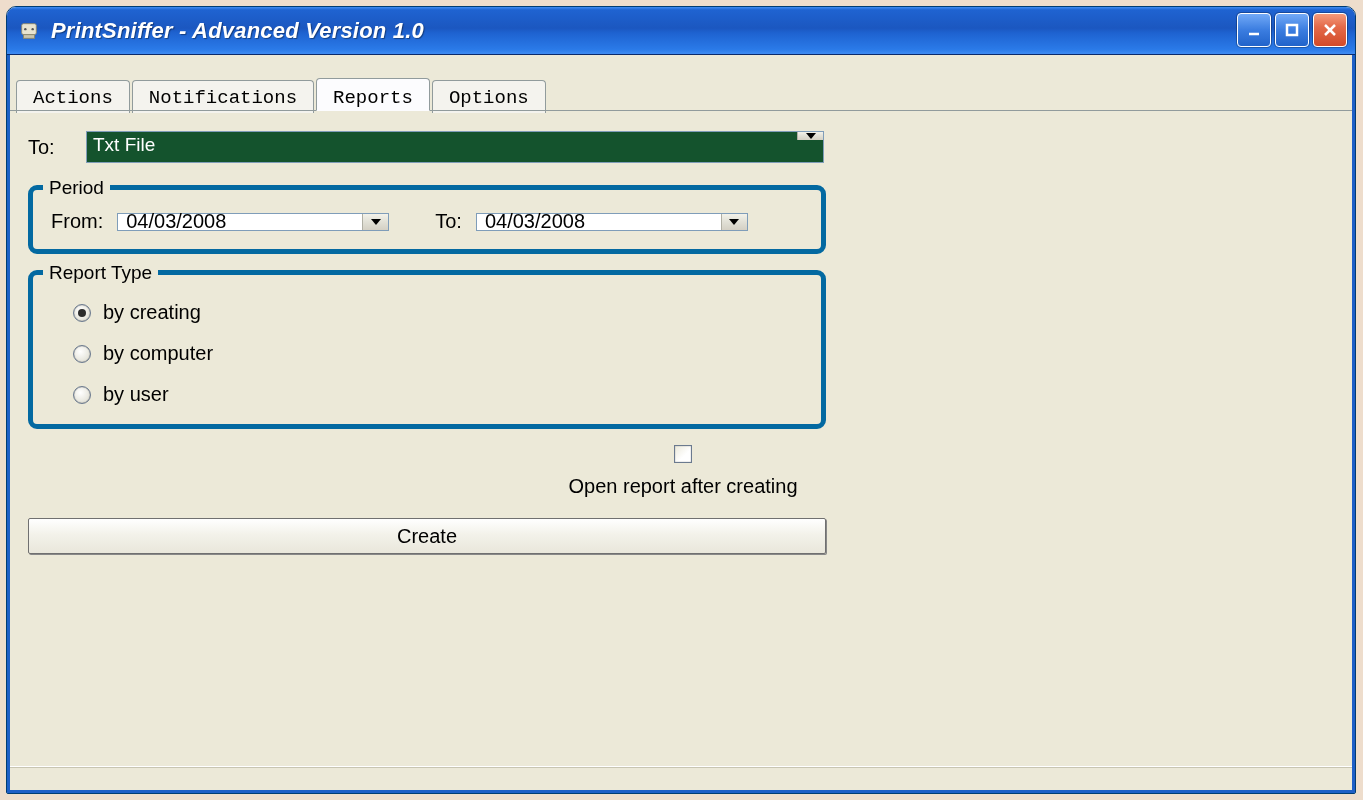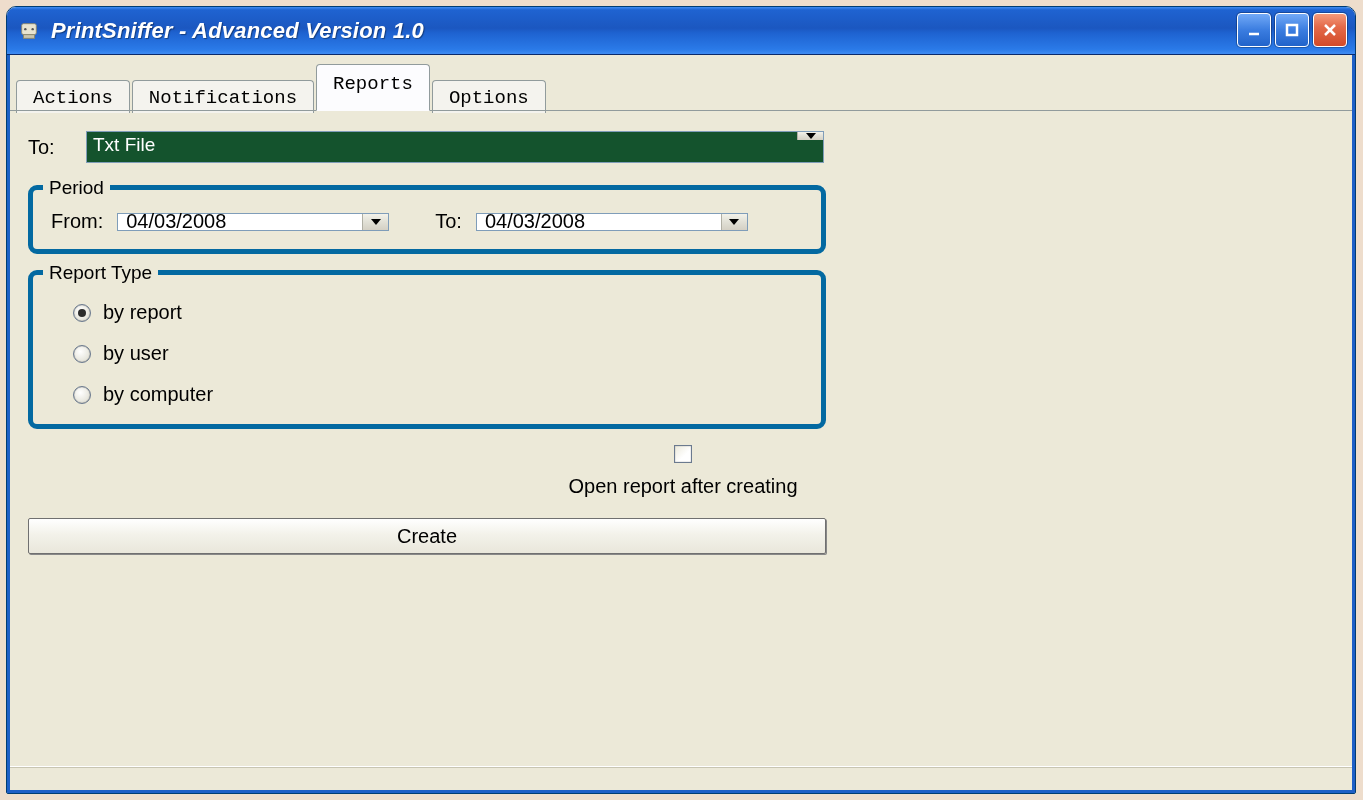--- a/index.html
+++ b/index.html
@@ -118,21 +118,21 @@
     color: #000;
     margin-right: 2px;
     position: relative;
     top: 2px;
     cursor: pointer;
   }
   .tab.active {
     background: #FCFCFE;
     top: 0;
     padding-top: 8px;
-    padding-bottom: 15px;
+    padding-bottom: 1px;
     z-index: 2;
     border-bottom: 1px solid #FCFCFE;
   }
 
   .tabcontent {
     flex: 1 1 auto;
     margin: 0 0 4px 0;
     padding: 20px 18px;
     font-size: 20px;
     color: #000;
@@ -365,30 +365,30 @@
             </span>
           </div>
         </div>
       </div>
 
       <div class="groupbox" style="">
         <span class="legend">Report Type</span>
 
         <div class="radio-item">
           <span class="radio selected"></span>
-          <span>by report</span>
+          <span>by creating</span>
+        </div>
+        <div class="radio-item">
+          <span class="radio"></span>
+          <span>by computer</span>
         </div>
         <div class="radio-item">
           <span class="radio"></span>
           <span>by user</span>
         </div>
-        <div class="radio-item">
-          <span class="radio"></span>
-          <span>by computer</span>
-        </div>
       </div>
 
       <div class="check-row">
         <span class="checkbox"></span>
         <span>Open report after creating</span>
       </div>
 
       <div class="create-btn">
         <span>Create</span>
       </div>

